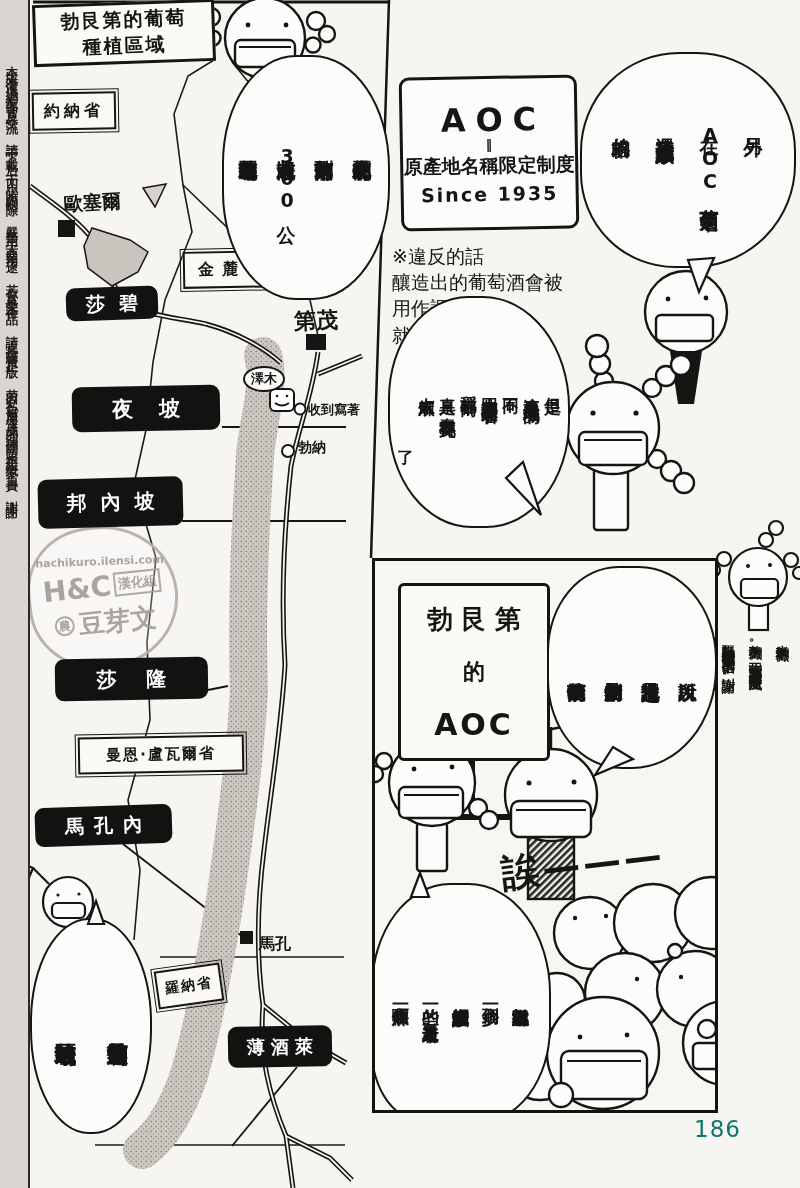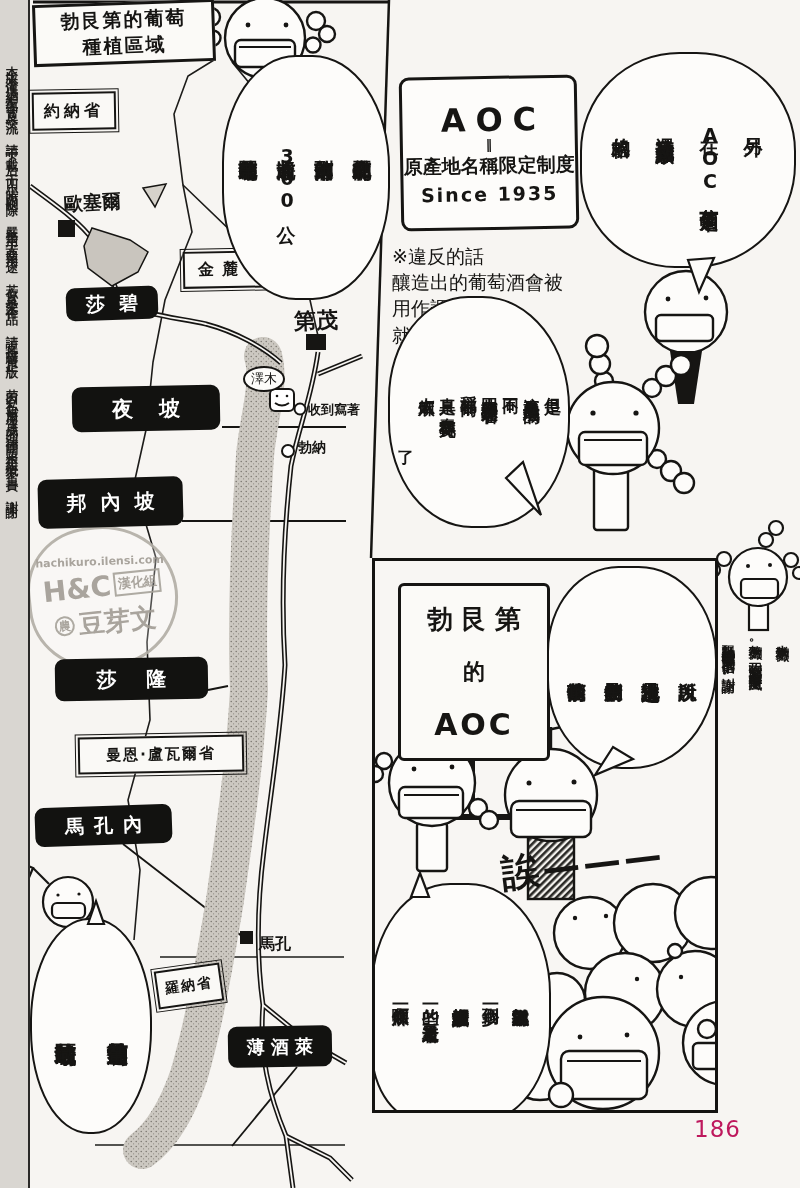--- a/index.html
+++ b/index.html
@@ -187,21 +187,21 @@
   <div class="blk abs" style="left:35px;top:806px;width:137px;height:39px;font-size:19px;letter-spacing:10px;padding-left:10px;transform:rotate(-2deg)">馬孔內</div>
   <div class="blk abs" style="left:228px;top:1026px;width:104px;height:41px;font-size:18px;letter-spacing:6px;padding-left:6px;transform:rotate(-1deg)">薄酒萊</div>
 
   <div class="town abs" style="left:64px;top:190px;font-size:19px;transform:rotate(-3deg)">歐塞爾</div>
   <div class="town abs" style="left:294px;top:306px;font-size:22px;transform:rotate(-2deg)">第茂</div>
   <div class="town abs" style="left:308px;top:401px;font-size:13px">收到寫著</div>
   <div class="town abs" style="left:298px;top:439px;font-size:14px">勃納</div>
   <div class="town abs" style="left:259px;top:934px;font-size:16px">馬孔</div>
 
   <div class="abs" style="left:243px;top:366px;width:42px;height:26px;border:2px solid #161513;border-radius:50%;
-       background:#fdfcfa;display:flex;align-items:center;justify-content:center;font-size:13px;font-weight:400">澤木</div>
+       background:#fdfcfa;display:flex;align-items:center;justify-content:center;font-size:13px;font-weight:700">澤木</div>
 
   <div class="bub abs" style="left:222px;top:55px;width:168px;height:245px;border-radius:44% 46% 46% 44%">
     <div class="v" style="font-size:19px;line-height:38px">從北部的夏布利
 到南部的薄酒萊
 南北將近300公
 裏的葡萄園地帶</div>
   </div>
 
   <div class="bub abs" style="left:30px;top:918px;width:122px;height:216px;border-radius:48%">
     <div class="v" style="font-size:21.5px;line-height:52px">這裏是勃艮第葡
@@ -338,15 +338,15 @@
       <polygon points="36,336 45,312 54,336" fill="#fdfcfa" stroke="#161513" stroke-width="2.2"></polygon>
     </svg>
 
     <div class="abs" style="left:126px;top:278px;font-size:38px;font-weight:900;letter-spacing:3px;transform:rotate(-7deg)">誒———</div>
   </div>
 
   <div class="v abs" style="right:4px;top:634px;height:305px;font-size:13.5px;line-height:27px;letter-spacing:1.5px;font-weight:600">米麴黴
 麴黴。收到寫著「上回辮子隨風
 飄動的樣子很可愛」的信了。謝謝。</div>
 
-  <div class="abs" style="left:694px;top:1116px;font-size:23px;color:#be185d;letter-spacing:1px">186</div>
+  <div class="abs" style="left:694px;top:1116px;font-size:23px;color:#0f766e;letter-spacing:1px">186</div>
 
 </div>
 
 </body></html>

